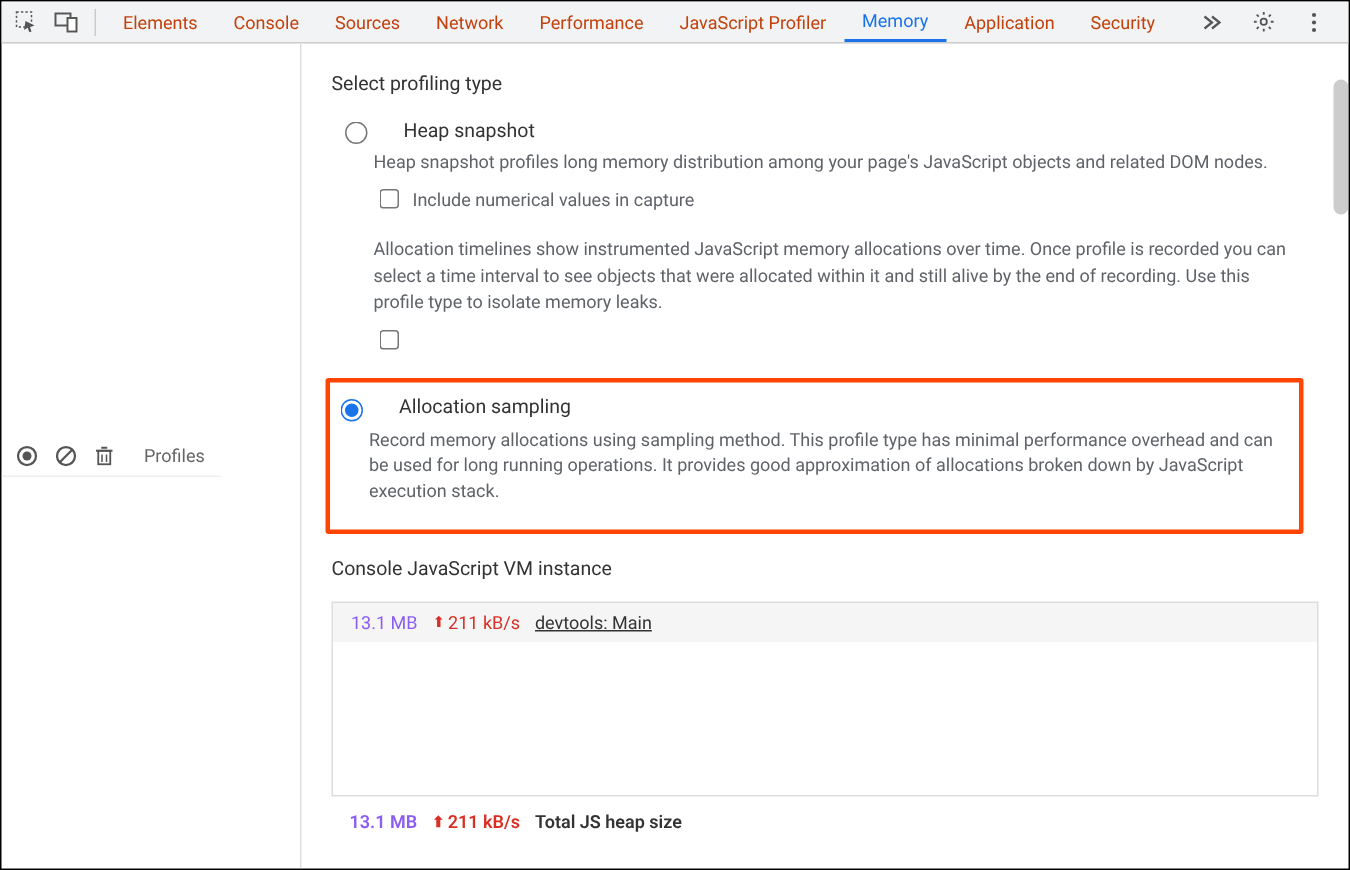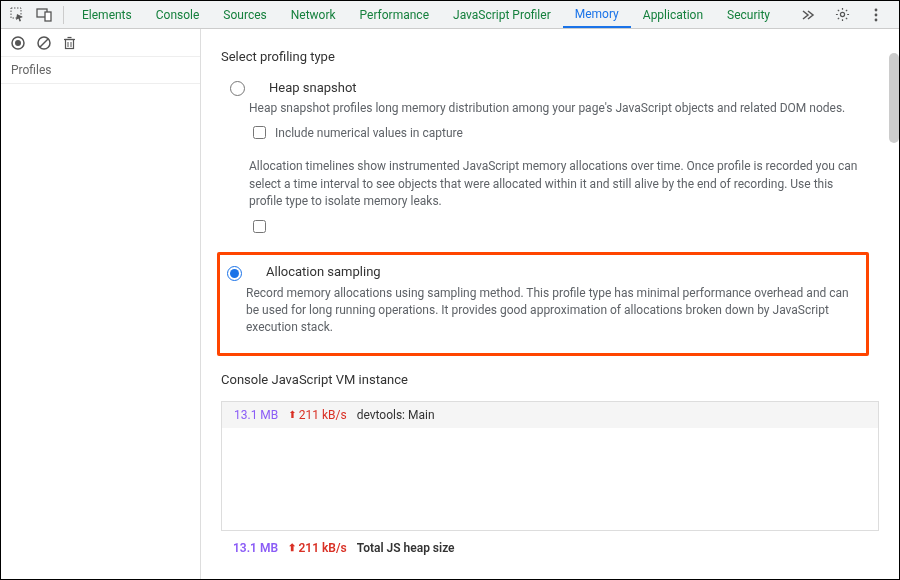--- a/index.html
+++ b/index.html
@@ -41,21 +41,21 @@
     display: flex;
     align-items: center;
     flex: 1;
     height: 100%;
   }
   .tab {
     padding: 0 12px;
     height: 100%;
     display: flex;
     align-items: center;
-    color: #15803d;
+    color: #c2410c;
     cursor: pointer;
     white-space: nowrap;
   }
   .tab.active {
     color: #1a73e8;
     border-bottom: 2px solid #1a73e8;
   }
   .topbar-right {
     display: flex;
     align-items: center;
@@ -64,21 +64,22 @@
     color: #555;
   }
   .main {
     display: flex;
     height: calc(100% - 28px);
   }
   .leftpane {
     width: 200px;
     border-right: 1px solid #ddd;
     display: flex;
-    flex-direction: column;
+    flex-direction: row;
+    align-items: center;
   }
   .leftpane-toolbar {
     height: 28px;
     display: flex;
     align-items: center;
     gap: 12px;
     padding: 0 10px;
     border-bottom: 1px solid #eee;
     color: #555;
   }
@@ -160,21 +161,21 @@
     display: flex;
     align-items: center;
     gap: 10px;
     padding: 6px 12px;
     background: #f5f5f5;
     font-size: 12px;
   }
   .mem-size { color: #8b5cf6; }
   .rate { color: #d93025; display: inline-flex; align-items: center; gap: 2px; }
   .rate .arrow { color: #d93025; font-size: 10px; }
-  .vm-name { color: #333; }
+  .vm-name { color: #333; text-decoration: underline; }
   .footer-stats {
     display: flex;
     align-items: center;
     gap: 10px;
     padding: 10px 12px 8px 12px;
     font-size: 12px;
   }
   .footer-stats .label { font-weight: 600; color: #333; }
   svg { display: block; }
 </style>

